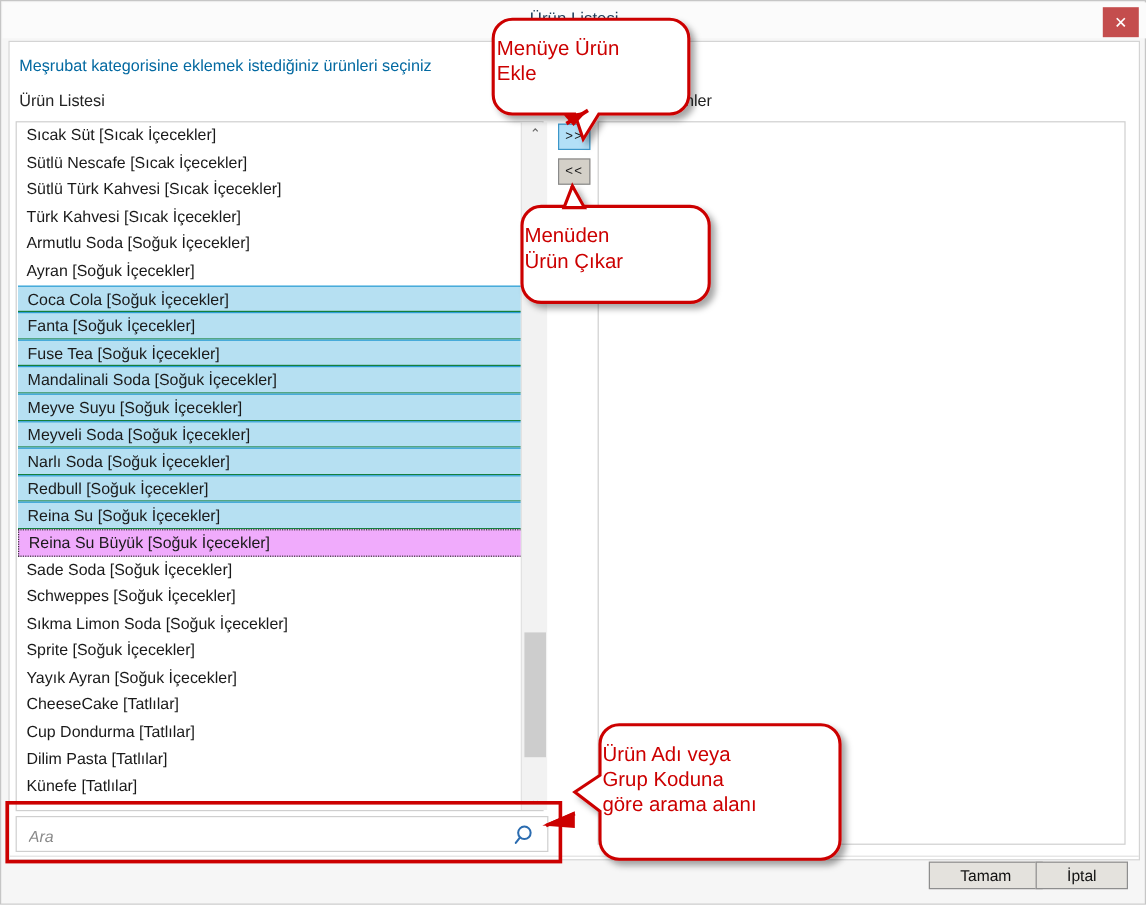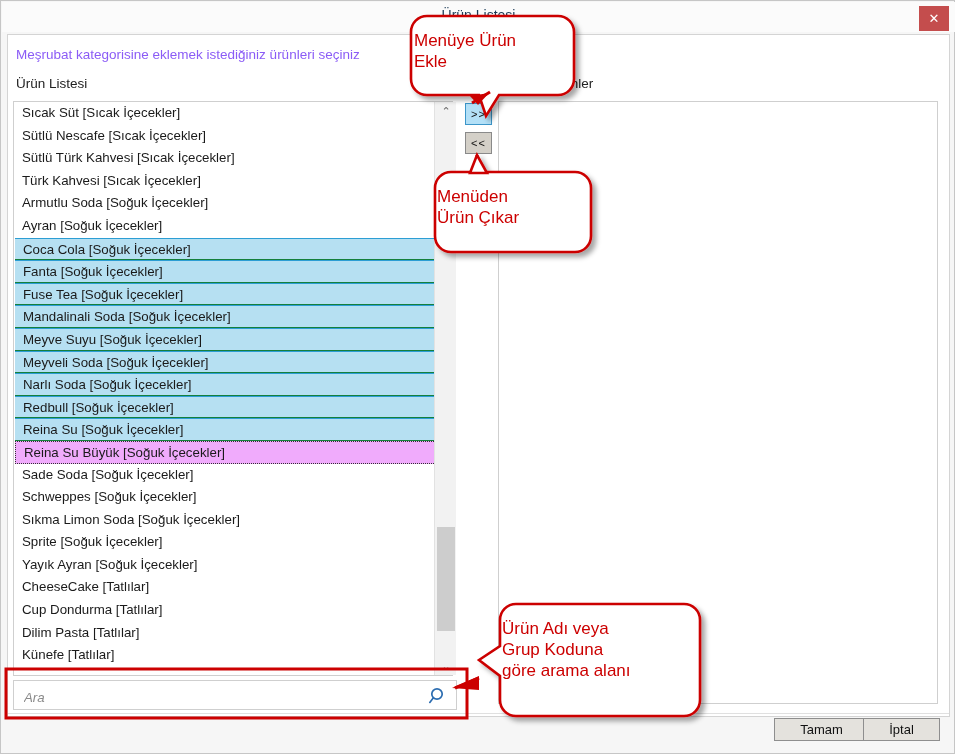--- a/index.html
+++ b/index.html
@@ -41,21 +41,21 @@
   
   #client{
     position:absolute;left:6px;top:33px;width:943px;height:683px;
     background:#ffffff;
     border:1px solid #d4d4d4;
     box-sizing:border-box;
   }
 
   #hint-text{
     position:absolute;left:15px;top:46px;
-    font-size:13.5px;color:#8b5cf6;white-space:nowrap;
+    font-size:13.5px;color:#0369a1;white-space:nowrap;
   }
   #left-label{
     position:absolute;left:15px;top:75px;
     font-size:13.5px;color:#222;white-space:nowrap;
   }
   #right-label{
     position:absolute;left:500px;top:75px;
     font-size:13.5px;color:#222;white-space:nowrap;
   }
 

